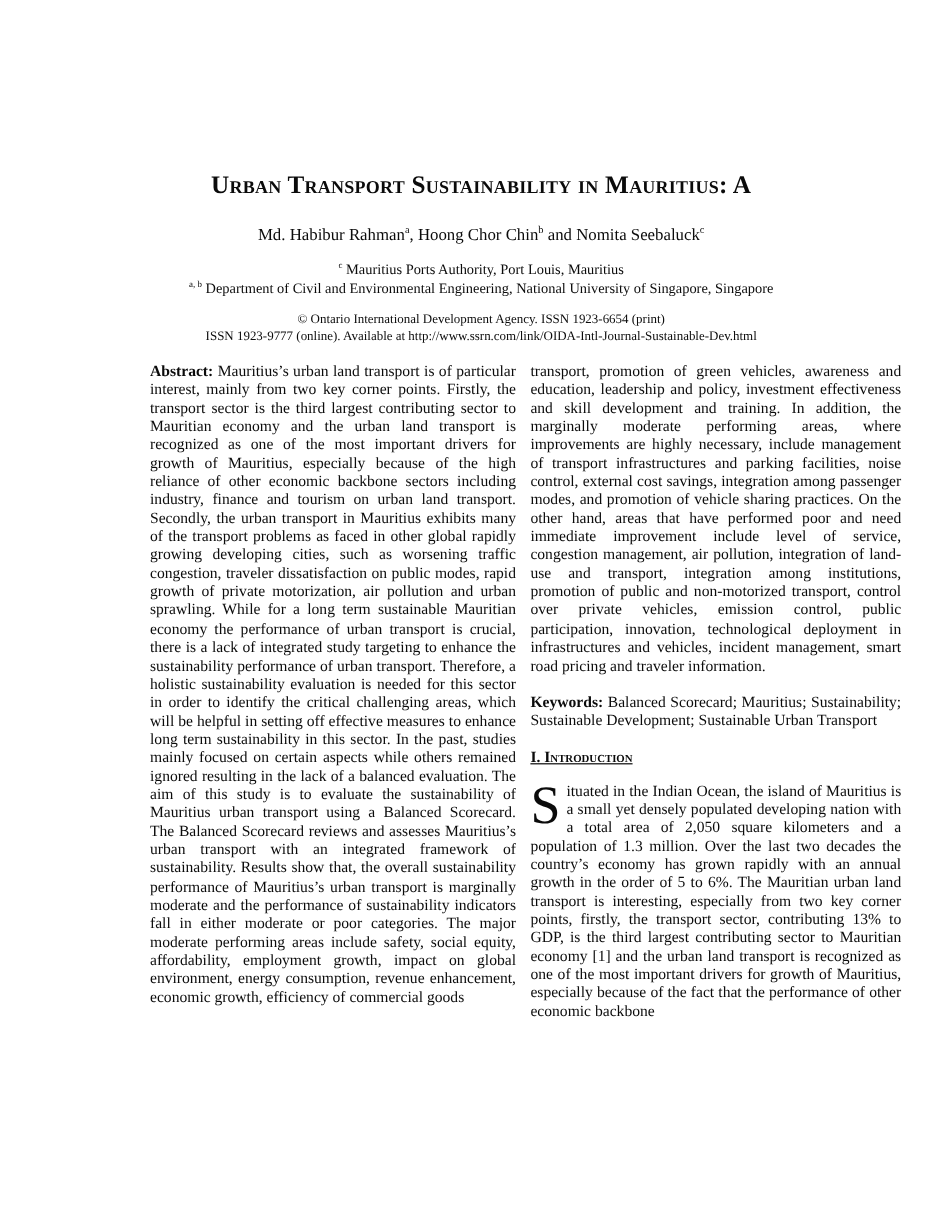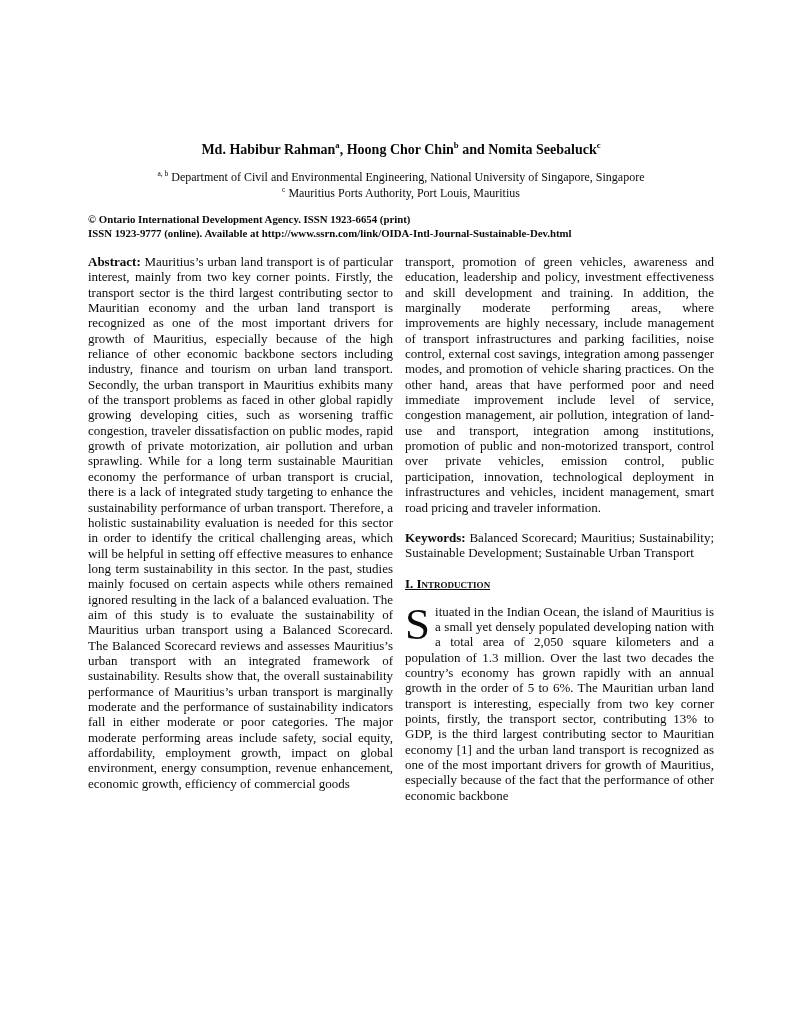--- a/index.html
+++ b/index.html
@@ -23,52 +23,53 @@
     font-weight: bold;
     font-size: 21px;
     line-height: 27px;
     font-variant: small-caps;
     letter-spacing: 0.2px;
   }
   .paper-title .tline { display: block; }
   .authors {
     margin-top: 20px;
     text-align: center;
-    font-weight: bold;
+    font-weight: normal;
     font-size: 14px;
     line-height: 18px;
   }
   sup {
     font-size: 0.62em;
     vertical-align: super;
     line-height: 0;
   }
   .affiliations {
     margin-top: 11px;
     text-align: center;
     font-size: 12px;
     line-height: 15.5px;
   }
   .affil-line { display: block; }
   .publisher {
     margin-top: 12px;
-    font-weight: bold;
+    text-align: center;
+    font-weight: normal;
     font-size: 10.8px;
     line-height: 13.5px;
   }
   .publisher-line { display: block; }
   .columns {
     margin-top: 14px;
     display: flex;
     gap: 12px;
     font-size: 13px;
     line-height: 15.35px;
     text-align: justify;
   }
-  .col-left  { flex: 0 0 305px; width: 305px; }
+  .col-left  { flex: 0 0 305px; width: 305px; margin-left: 37px; }
   .col-right { flex: 0 0 309px; width: 309px; }
   .columns p { margin: 0; }
   .columns p + p { margin-top: 15px; }
   .bold { font-weight: bold; }
   h2.section-heading {
     font-size: 13px;
     line-height: 15px;
     font-weight: bold;
     font-variant: small-caps;
     margin: 15px 0 13px 0;
@@ -81,33 +82,34 @@
     line-height: 35px;
     padding: 3px 5px 0 0;
   }
 </style>
 </head>
 <body>
 
 <div class="page">
 
   <h1 class="paper-title">
+    <span class="tline">Urban Transport Sustainability in Mauritius: A</span>
   </h1>
 
   <div class="authors"><span>Md. Habibur Rahman</span><sup>a</sup><span>, </span><span>Hoong Chor Chin</span><sup>b</sup><span> and </span><span>Nomita Seebaluck</span><sup>c</sup>
   </div>
 
   <div class="affiliations">
     <span class="affil-line">
+      <sup>c</sup>
+      <span>Mauritius Ports Authority, Port Louis, Mauritius</span>
+    </span>
+    <span class="affil-line">
       <sup>a, b</sup>
       <span>Department of Civil and Environmental Engineering, National University of Singapore, Singapore</span>
-    </span>
-    <span class="affil-line">
-      <sup>c</sup>
-      <span>Mauritius Ports Authority, Port Louis, Mauritius</span>
     </span>
   </div>
 
   <div class="publisher">
     <span class="publisher-line">© Ontario International Development Agency. ISSN 1923-6654 (print)</span>
     <span class="publisher-line">ISSN 1923-9777 (online). Available at http://www.ssrn.com/link/OIDA-Intl-Journal-Sustainable-Dev.html</span>
   </div>
 
   <div class="columns">
 

